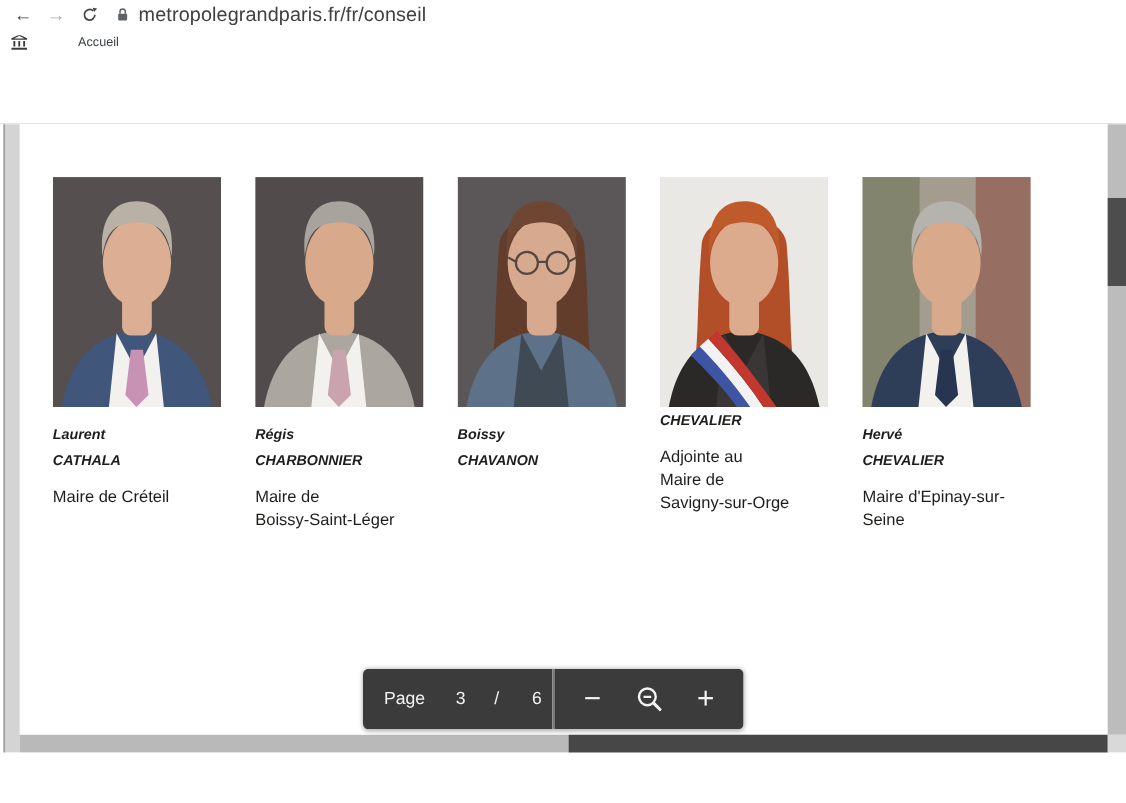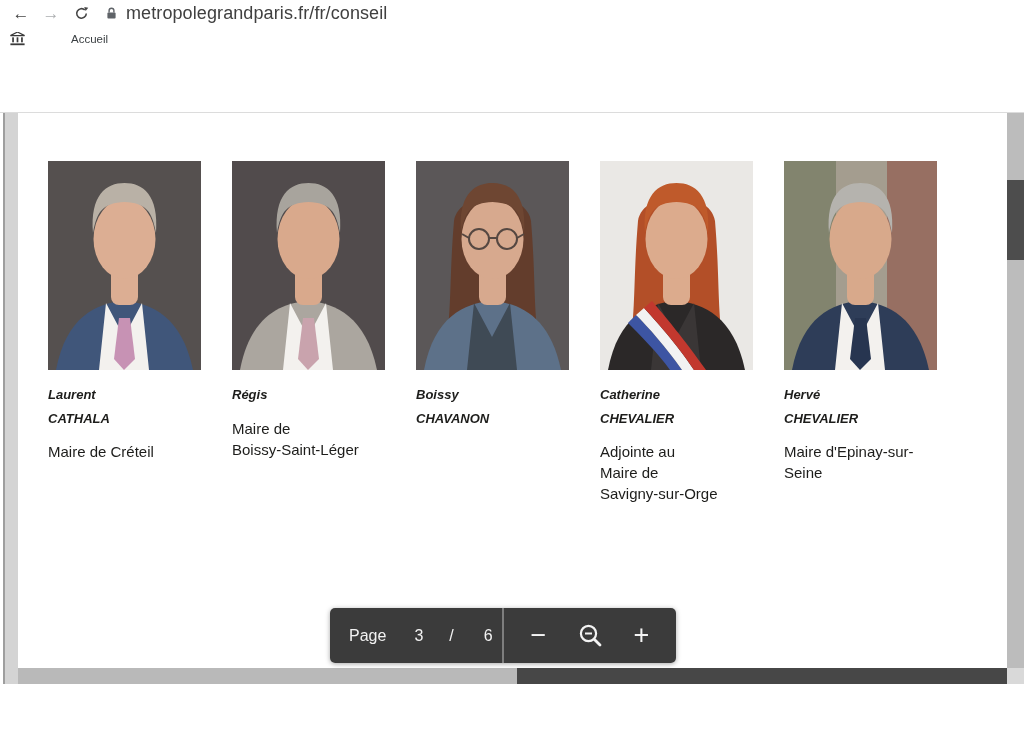--- a/index.html
+++ b/index.html
@@ -155,20 +155,21 @@
       <path class="hairtop" d="M45,72 C42,34 58,22 76.5,22 C95,22 111,34 108,72 C104,50 98,42 76.5,41 C55,42 49,50 45,72 Z" fill="var(--p-hair)"></path>
       <g class="glasses" stroke="#554741" stroke-width="2" fill="none">
         <circle cx="63" cy="78" r="10"></circle>
         <circle cx="91" cy="78" r="10"></circle>
         <line x1="73" y1="77" x2="81" y2="77"></line>
         <line x1="53" y1="77" x2="46" y2="73"></line>
         <line x1="101" y1="77" x2="108" y2="73"></line>
       </g>
     </svg>
     <div class="m-first">Régis</div>
+    <div class="m-last">CHARBONNIER</div>
     <div class="m-title">Maire de
 Boissy-Saint-Léger</div>
   </div>
         <div class="member f-long-hair f-glasses" style="left: 398px; --p-bg: #5b5758; --p-hair: #6e4632; --p-hairback: #633d2c; --p-skin: #d7a98e; --p-suit: #5d7189; --p-shirt: #3f4a55; --p-tie: transparent;">
     <svg class="portrait" viewBox="0 0 153 209" width="153" height="209">
       <rect x="0" y="0" width="153" height="209" fill="var(--p-bg)"></rect>
       <rect x="0" y="0" width="52" height="209" fill="var(--p-accent2, transparent)" opacity="0.85"></rect>
       <rect x="103" y="0" width="50" height="209" fill="var(--p-accent1, transparent)" opacity="0.85"></rect>
       <path class="hairback" d="M38,60 C33,120 36,152 29,188 L29,209 L124,209 L124,188 C117,152 120,120 115,60 C110,28 43,28 38,60 Z" fill="var(--p-hairback, transparent)"></path>
       <path class="suit" d="M8,209 C18,156 48,142 76,140 C104,142 134,156 145,209 Z" fill="var(--p-suit)"></path>
@@ -211,21 +212,20 @@
       <ellipse cx="76.5" cy="78" rx="31" ry="40" fill="var(--p-skin)"></ellipse>
       <path class="hairtop" d="M45,72 C42,34 58,22 76.5,22 C95,22 111,34 108,72 C104,50 98,42 76.5,41 C55,42 49,50 45,72 Z" fill="var(--p-hair)"></path>
       <g class="glasses" stroke="#554741" stroke-width="2" fill="none">
         <circle cx="63" cy="78" r="10"></circle>
         <circle cx="91" cy="78" r="10"></circle>
         <line x1="73" y1="77" x2="81" y2="77"></line>
         <line x1="53" y1="77" x2="46" y2="73"></line>
         <line x1="101" y1="77" x2="108" y2="73"></line>
       </g>
     </svg>
-    <div class="m-first">Catherine</div>
     <div class="m-last">CHEVALIER</div>
     <div class="m-title">Adjointe au
 Maire de
 Savigny-sur-Orge</div>
   </div>
         <div class="member f-outdoor" style="left: 766px; --p-bg: #a49d8f; --p-hair: #b5b3ae; --p-skin: #d8a98b; --p-suit: #2e3d58; --p-shirt: #f3f1ee; --p-tie: #273550; --p-accent1: #95675b; --p-accent2: #7c8069;">
     <svg class="portrait" viewBox="0 0 153 209" width="153" height="209">
       <rect x="0" y="0" width="153" height="209" fill="var(--p-bg)"></rect>
       <rect x="0" y="0" width="52" height="209" fill="var(--p-accent2, transparent)" opacity="0.85"></rect>
       <rect x="103" y="0" width="50" height="209" fill="var(--p-accent1, transparent)" opacity="0.85"></rect>

